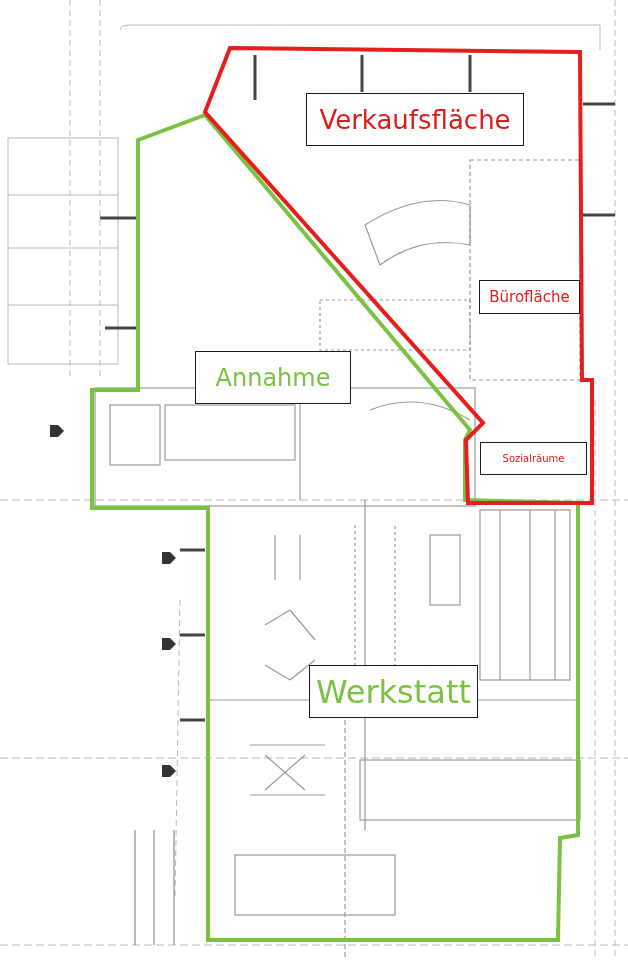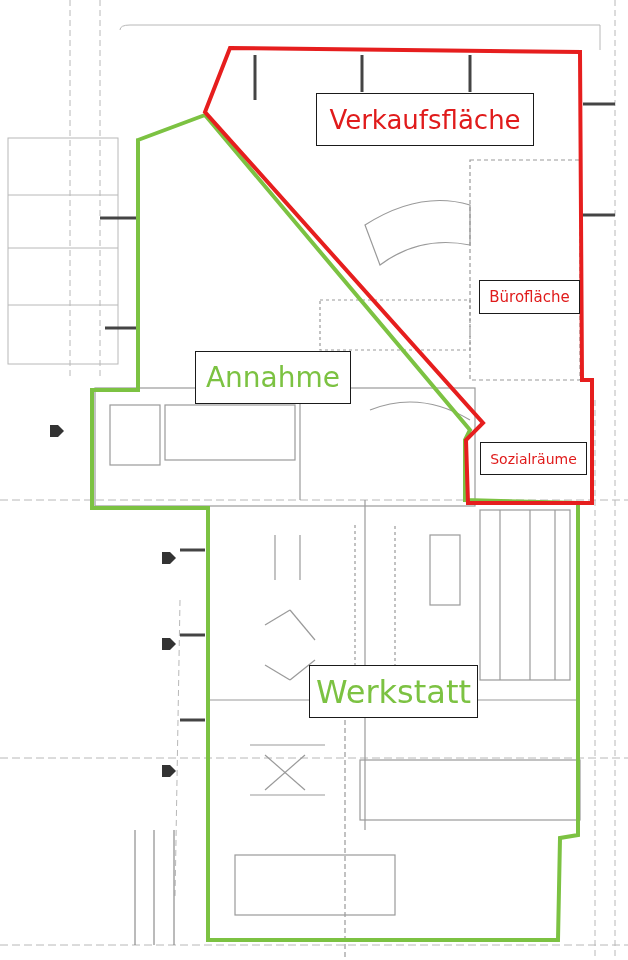--- a/index.html
+++ b/index.html
@@ -90,31 +90,31 @@
     <line x1="135" y1="830" x2="135" y2="945"></line>
     <line x1="154" y1="830" x2="154" y2="945"></line>
     <line x1="174" y1="830" x2="174" y2="945"></line>
   </g>
 
   <polygon points="138,140 205,115 470,430 465,440 465,500 578,503 578,835 560,838 558,940 208,940 208,508 92,508 92,390 138,390" fill="none" stroke="#7cc242" stroke-width="4" stroke-linejoin="miter"></polygon>
 
   <polygon points="230,48 580,52 582,380 592,380 592,503 468,503 466,440 483,423 205,112" fill="none" stroke="#e61e1e" stroke-width="4" stroke-linejoin="miter"></polygon>
 </svg>
 
-<div class="label-box label-red" style="left:316px;top:93px;width:216px;height:51px;font-size:26px;">
+<div class="label-box label-red" style="left:306px;top:93px;width:216px;height:51px;font-size:26px;">
   <span>Verkaufsfläche</span>
 </div>
 
 <div class="label-box label-red" style="left:479px;top:280px;width:99px;height:32px;font-size:15px;">
   <span>Bürofläche</span>
 </div>
 
-<div class="label-box label-red" style="left:480px;top:442px;width:105px;height:31px;font-size:14px;">
+<div class="label-box label-red" style="left:480px;top:442px;width:105px;height:31px;font-size:10px;">
   <span>Sozialräume</span>
 </div>
 
-<div class="label-box label-green" style="left:195px;top:351px;width:154px;height:51px;font-size:28px;text-align:right;">
+<div class="label-box label-green" style="left:195px;top:351px;width:154px;height:51px;font-size:24px;text-align:right;">
   <span>Annahme</span>
 </div>
 
 <div class="label-box label-green" style="left:309px;top:665px;width:167px;height:51px;font-size:32px;">
   <span>Werkstatt</span>
 </div>
 
 </body></html>

